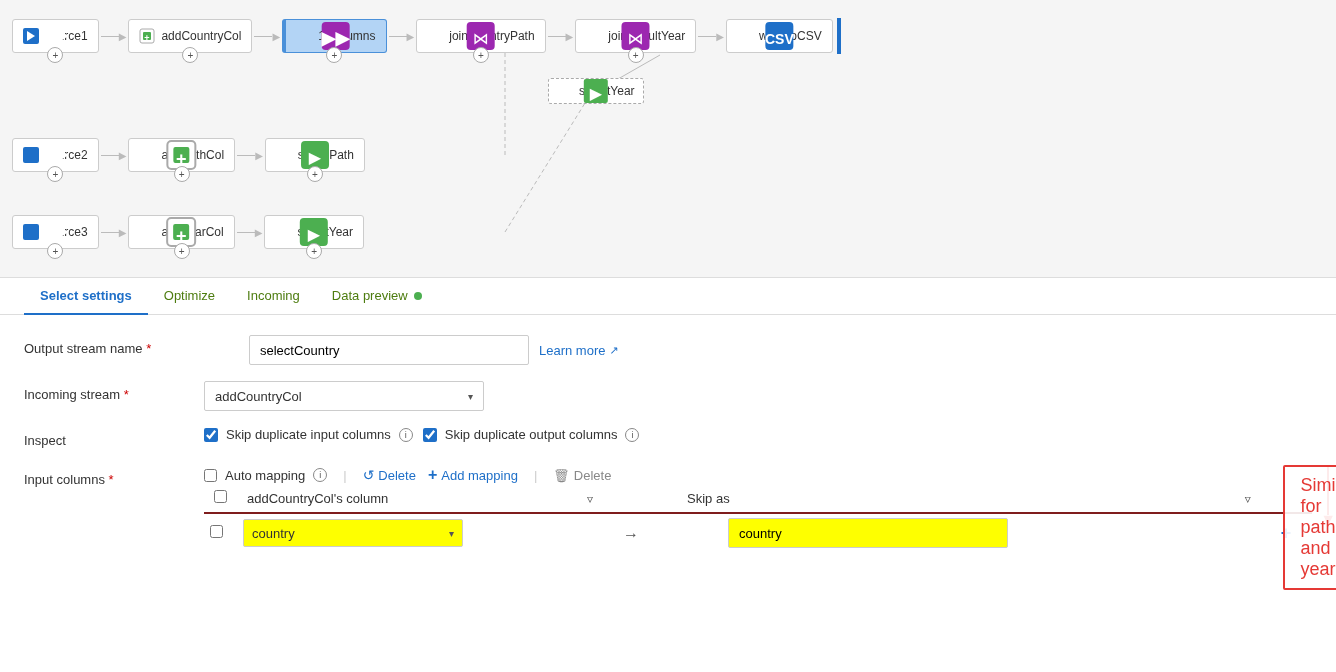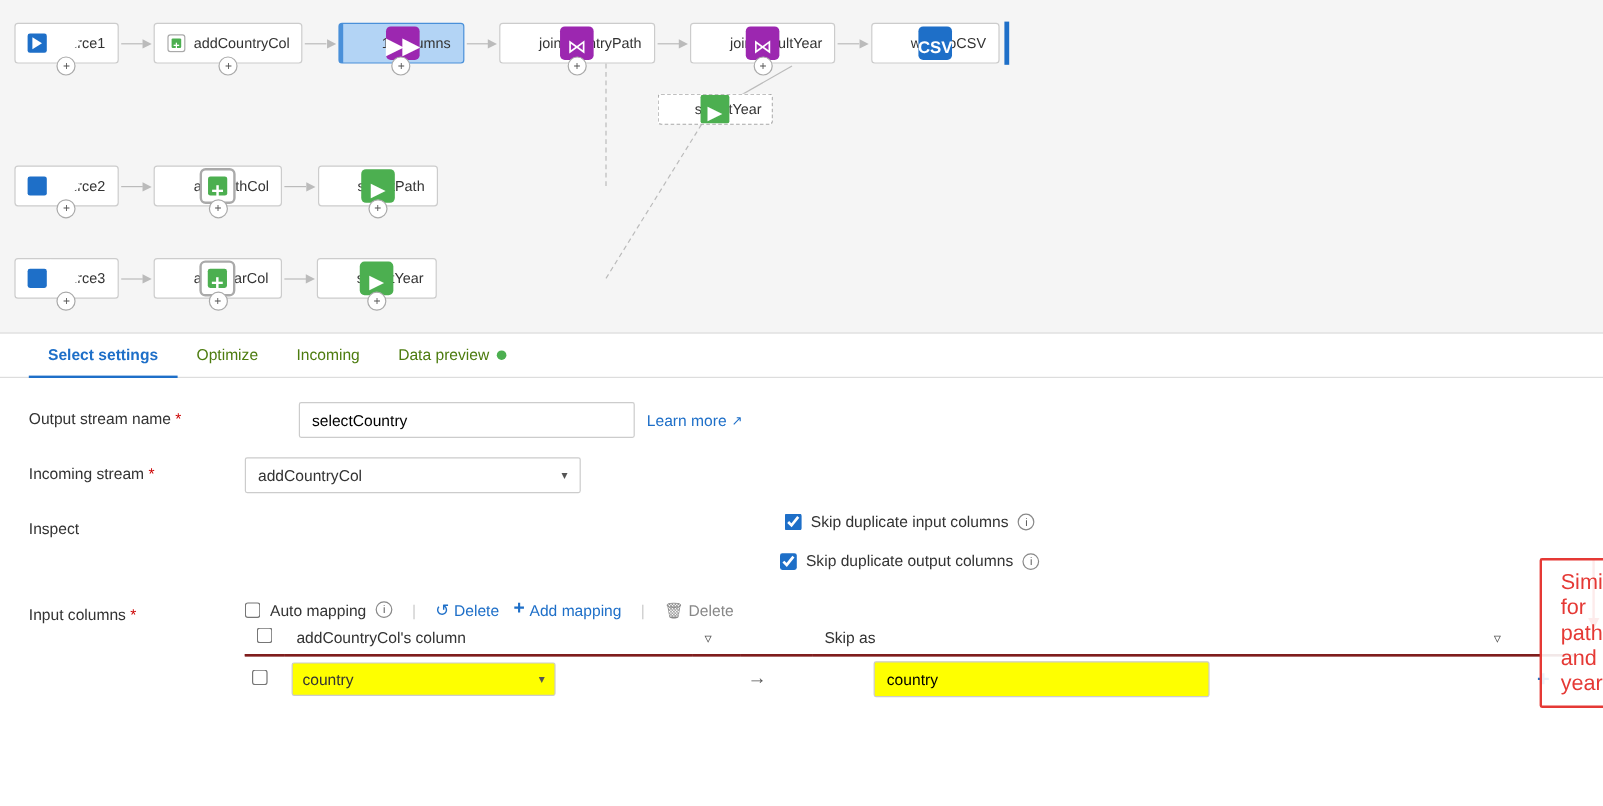--- a/index.html
+++ b/index.html
@@ -384,21 +384,21 @@
       position: absolute;
       top: 0;
       left: 0;
       width: 100%;
       height: 100%;
       pointer-events: none;
     }
 
     .options-content {
       display: flex;
-      flex-direction: column;
+      flex-direction: row;
     }
 
     .auto-mapping-row {
       display: flex;
       align-items: center;
       gap: 8px;
     }
 
     .reset-btn {
       background: none;

